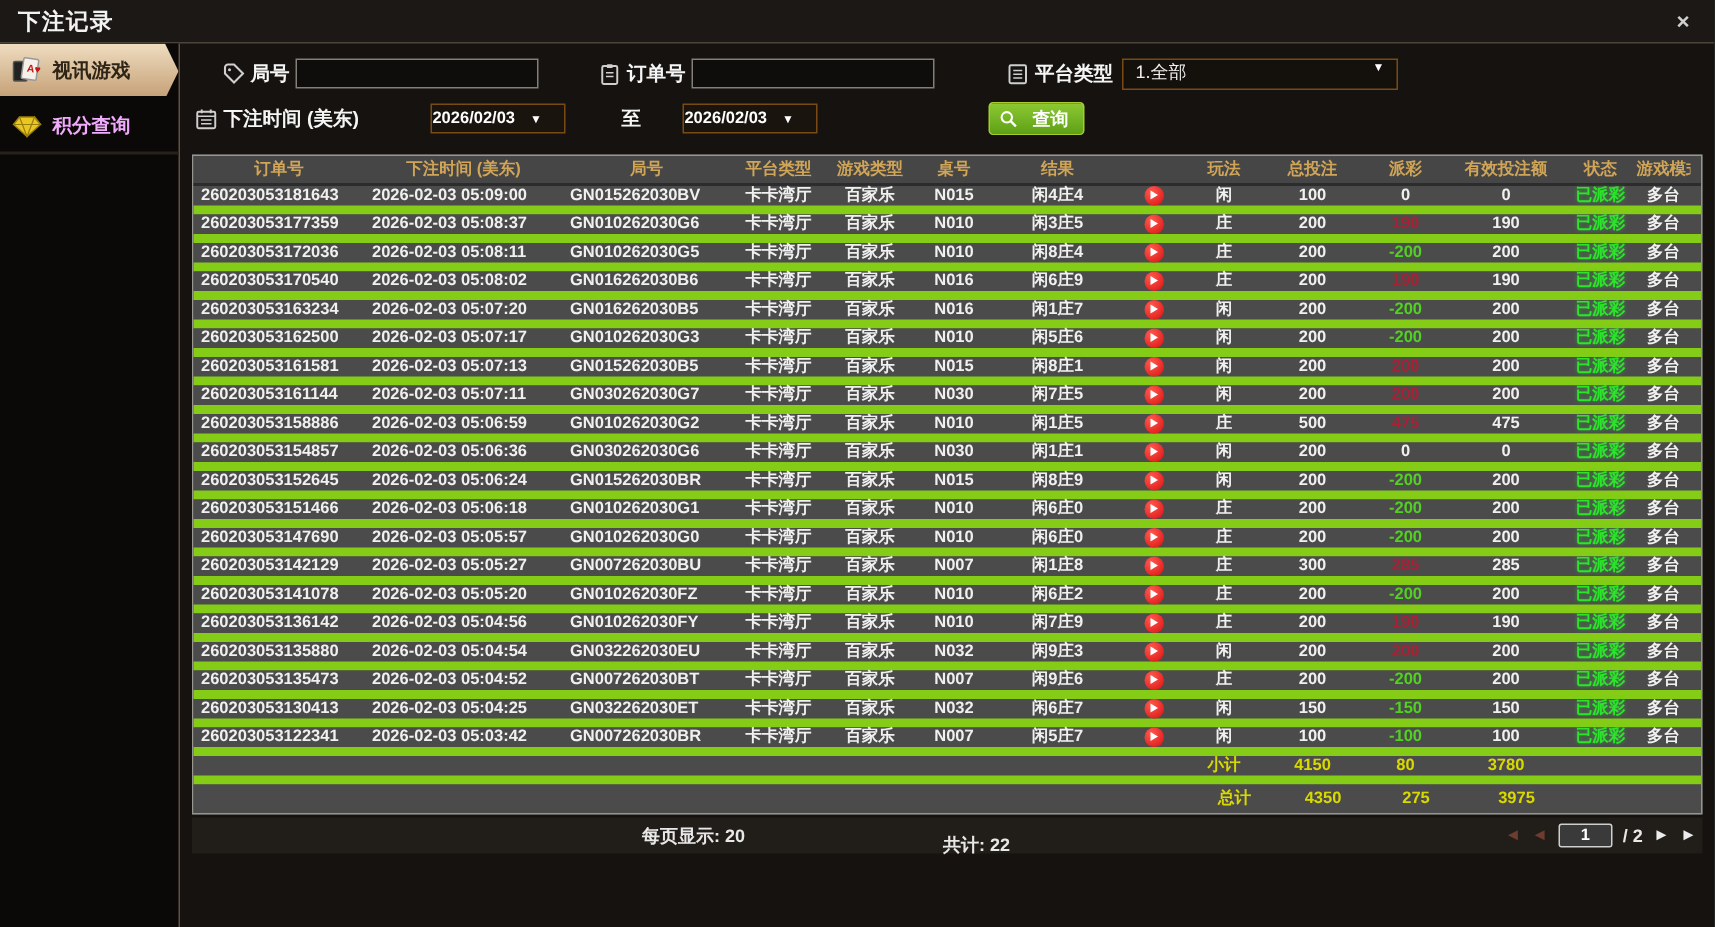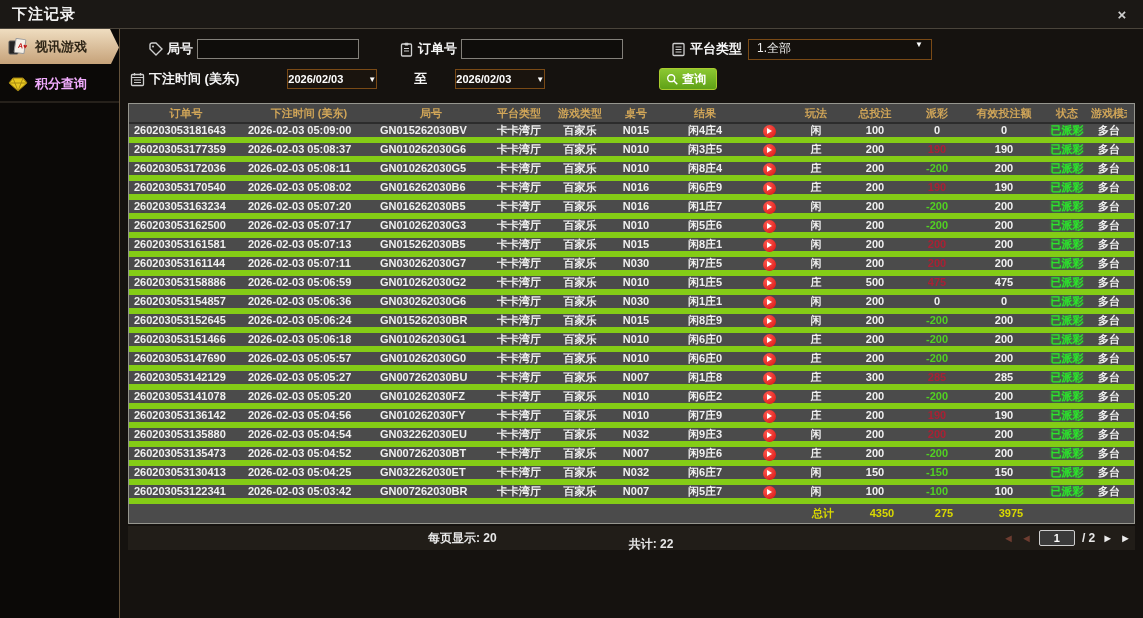--- a/index.html
+++ b/index.html
@@ -39,30 +39,30 @@
   .frow { display:flex; align-items:center; height:24px; margin-bottom:6px; }
   .flabel { font-size:13px; font-weight:bold; color:#f5f5f5; display:flex; align-items:center; gap:4px; white-space:nowrap; }
   .ficon { width:15px; height:15px; flex:none; }
   .tinput {
     width:162px; height:20px; margin-left:4px; background:#0f0d0b;
     border:1px solid #83807a; color:#eee; font-size:12px; padding:0 4px;
   }
   .datebtn {
     height:20px; width:90px; background:#1a140e; border:1px solid #7a4a16;
     color:#fff; font-size:11px; font-weight:bold; display:flex; align-items:center;
-    justify-content:space-between; gap:0; cursor:pointer;
+    justify-content:flex-start; gap:10px; cursor:pointer;
   }
   .caret { font-size:8px; color:#fff; }
   .selectbox {
     width:184px; height:21px; margin-left:6px; background:#14100c; border:1px solid #7a4a16;
     color:#eee; font-size:12px; display:flex; justify-content:space-between;
     padding:0 8px 0 8px; cursor:pointer;
   }
   .querybtn {
-    height:22px; padding:0 10px 0 6px; display:flex; align-items:center; gap:3px;
+    height:22px; padding:0 10px 0 6px; display:flex; align-items:center; gap:9px;
     background:linear-gradient(#8cc832,#5fa117); border:1px solid #aacb2e; border-radius:3px;
     color:#fff; font-size:12px; font-weight:bold; cursor:pointer;
   }
   
   .tablewrap { width:1007px; border:1px solid #96968f; background:#3d3d3d; }
   .trow { display:flex; align-items:center; height:19px; background:#4b4b4b; border-bottom:6px solid #84cc16; }
   .trow.thead { height:20px; background:#464646; border-bottom:2px solid #2c2c2c; }
   .trow:last-child { border-bottom:none;justify-content:flex-end; }
   .cell {
     font-size:11px; font-weight:bold; color:#f0f0f0; text-align:center; overflow:hidden;
@@ -576,20 +576,36 @@
         </div>
         <div class="trow total-row">
           <div class="cell c0"></div>
           <div class="cell c1"></div>
           <div class="cell c2"></div>
           <div class="cell c3"></div>
           <div class="cell c4"></div>
           <div class="cell c5"></div>
           <div class="cell c6"></div>
           <div class="cell c7"></div>
+          <div class="cell c8 ylw">小计</div>
+          <div class="cell c9 ylw">4150</div>
+          <div class="cell c10 ylw">80</div>
+          <div class="cell c11 ylw">3780</div>
+          <div class="cell c12"></div>
+          <div class="cell c13"></div>
+        </div>
+        <div class="trow total-row">
+          <div class="cell c0"></div>
+          <div class="cell c1"></div>
+          <div class="cell c2"></div>
+          <div class="cell c3"></div>
+          <div class="cell c4"></div>
+          <div class="cell c5"></div>
+          <div class="cell c6"></div>
+          <div class="cell c7"></div>
           <div class="cell c8 ylw">总计</div>
           <div class="cell c9 ylw">4350</div>
           <div class="cell c10 ylw">275</div>
           <div class="cell c11 ylw">3975</div>
           <div class="cell c12"></div>
           <div class="cell c13"></div>
         </div>
       </div>
 
     <div class="pagefoot">

